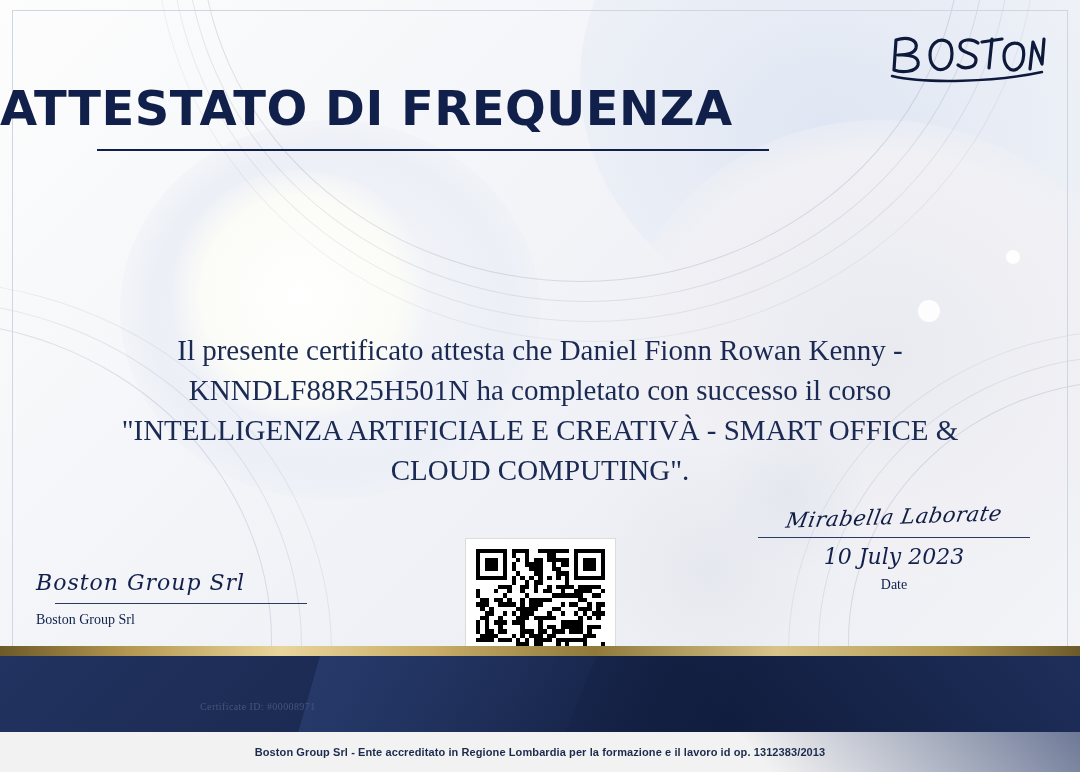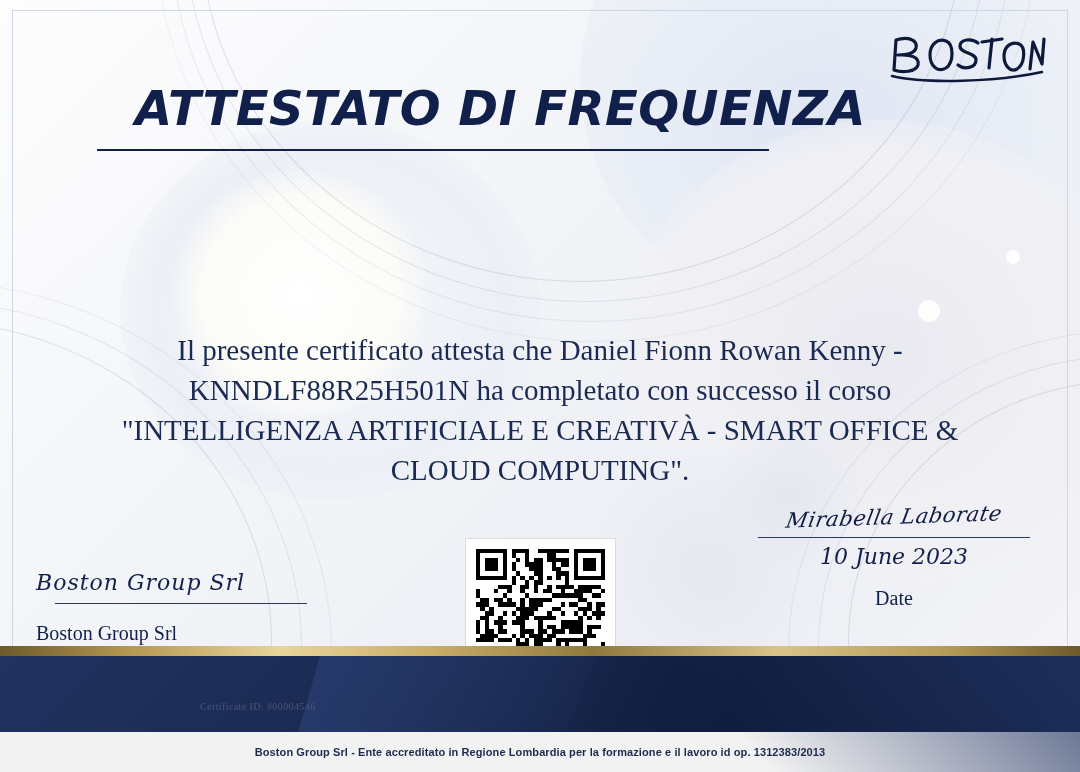--- a/index.html
+++ b/index.html
@@ -169,22 +169,21 @@
     right: 34px; top: 26px;
     width: 160px; height: 62px;
   }
   .logo svg { display: block; }
 
   
   .title-wrap {
     position: absolute;
     left: 0; top: 82px;
     width: 866px;
-    text-align: right;
-    font-style: italic;
+    text-align: left;
   }
   .title {
     font-family: "DejaVu Sans", sans-serif;
     font-weight: bold;
     font-size: 48px;
     letter-spacing: .5px;
     color: #11204a;
     line-height: 1.1;
   }
   .title-rule {
@@ -257,23 +256,23 @@
     display: inline-block;
   }
   .sig-rule {
     height: 1px;
     background: #2b3a60;
     margin: 8px auto 0 auto;
   }
   .sig-left .sig-rule { width: 252px; }
   .sig-right .sig-rule { width: 272px; }
   .sig-caption {
-    margin-top: 18px;
+    margin-top: 8px;
     font-family: "Liberation Serif", serif;
-    font-size: 20px;
+    font-size: 14px;
     color: #10204a;
   }
   .sig-date {
     font-family: "DejaVu Serif", serif;
     font-style: italic;
     font-size: 22px;
     color: #13204b;
     margin-top: 6px;
   }
 </style>
@@ -1183,26 +1182,26 @@
 
   <div class="sig-left">
     <div class="sig-script">Boston Group  Srl</div>
     <div class="sig-rule"></div>
     <div class="sig-caption">Boston Group  Srl</div>
   </div>
 
   <div class="sig-right">
     <div class="sig-handwriting">Mirabella Laborate</div>
     <div class="sig-rule"></div>
-    <div class="sig-date">10 June 2023</div>
+    <div class="sig-date">10 July 2023</div>
     <div class="sig-caption">Date</div>
   </div>
 
   <div class="gold-band"></div>
   <div class="navy-band">
     <div class="navy-light-wedge"></div>
-    <div class="cert-id">Certificate ID: #00004546</div>
+    <div class="cert-id">Certificate ID: #00008971</div>
     <div class="footer-strip">
       <div class="footer-text">Boston Group Srl - Ente accreditato in Regione Lombardia per la formazione e il lavoro id op. 1312383/2013</div>
     </div>
   </div>
 
 </div>
 
 </body></html>

